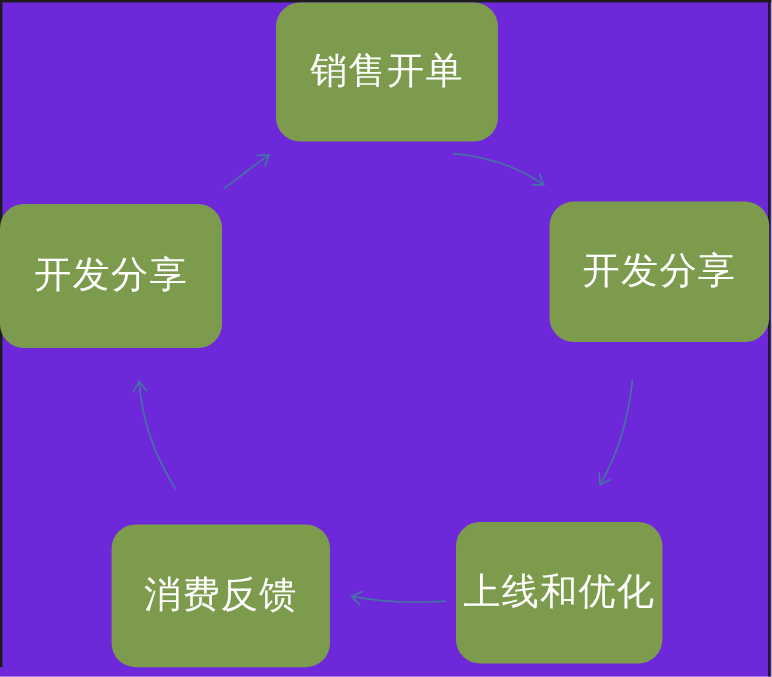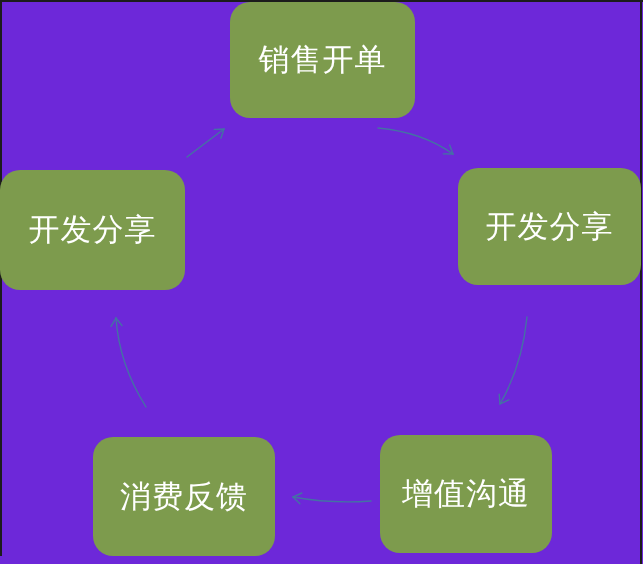--- a/index.html
+++ b/index.html
@@ -75,21 +75,21 @@
 
   <div class="node node-top">
     <span>销售开单</span>
   </div>
 
   <div class="node node-right">
     <span>开发分享</span>
   </div>
 
   <div class="node node-bottom-right">
-    <span>增值沟通</span>
+    <span>上线和优化</span>
   </div>
 
   <div class="node node-bottom-left">
     <span>消费反馈</span>
   </div>
 
   <div class="node node-left">
     <span>开发分享</span>
   </div>
 

